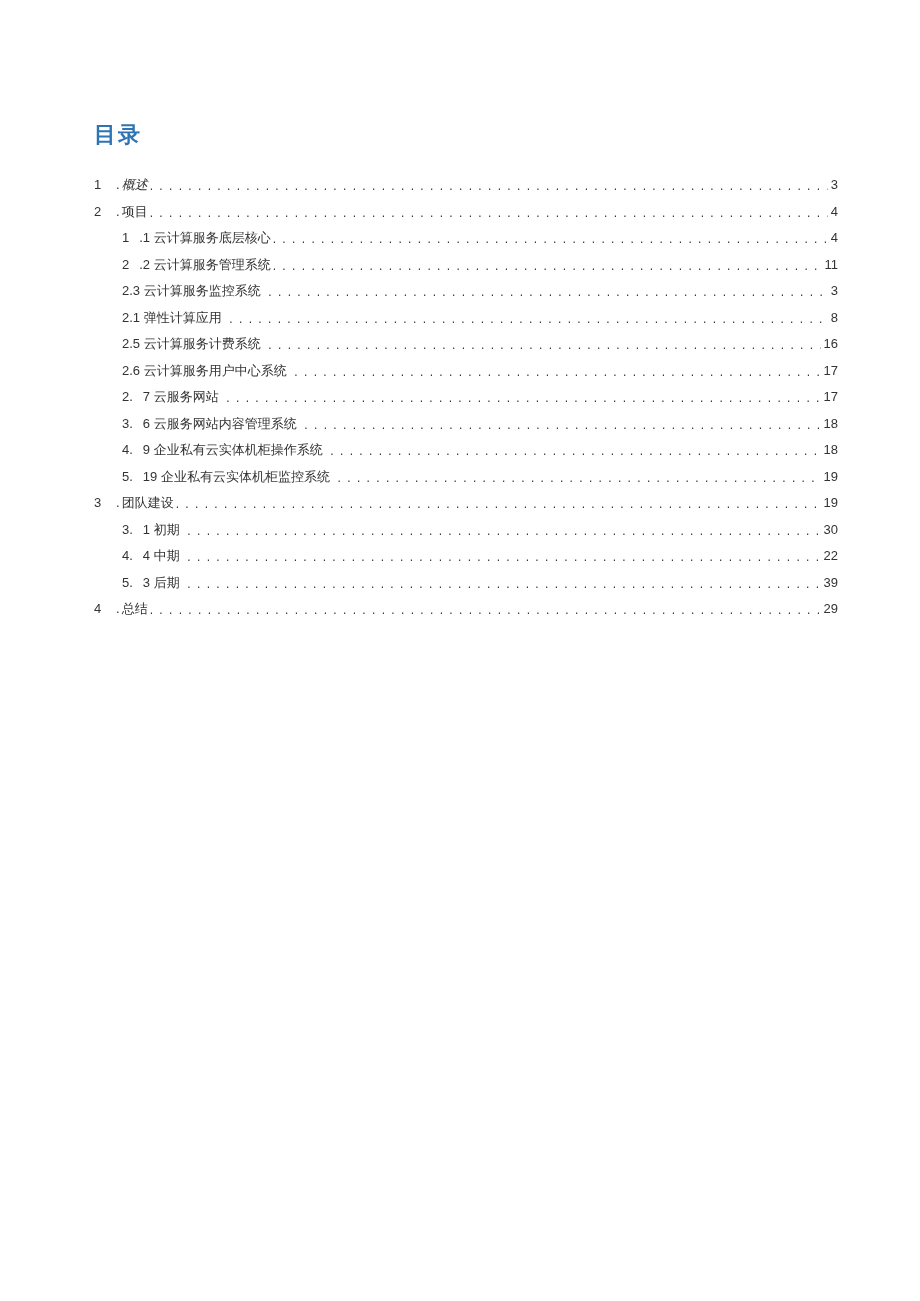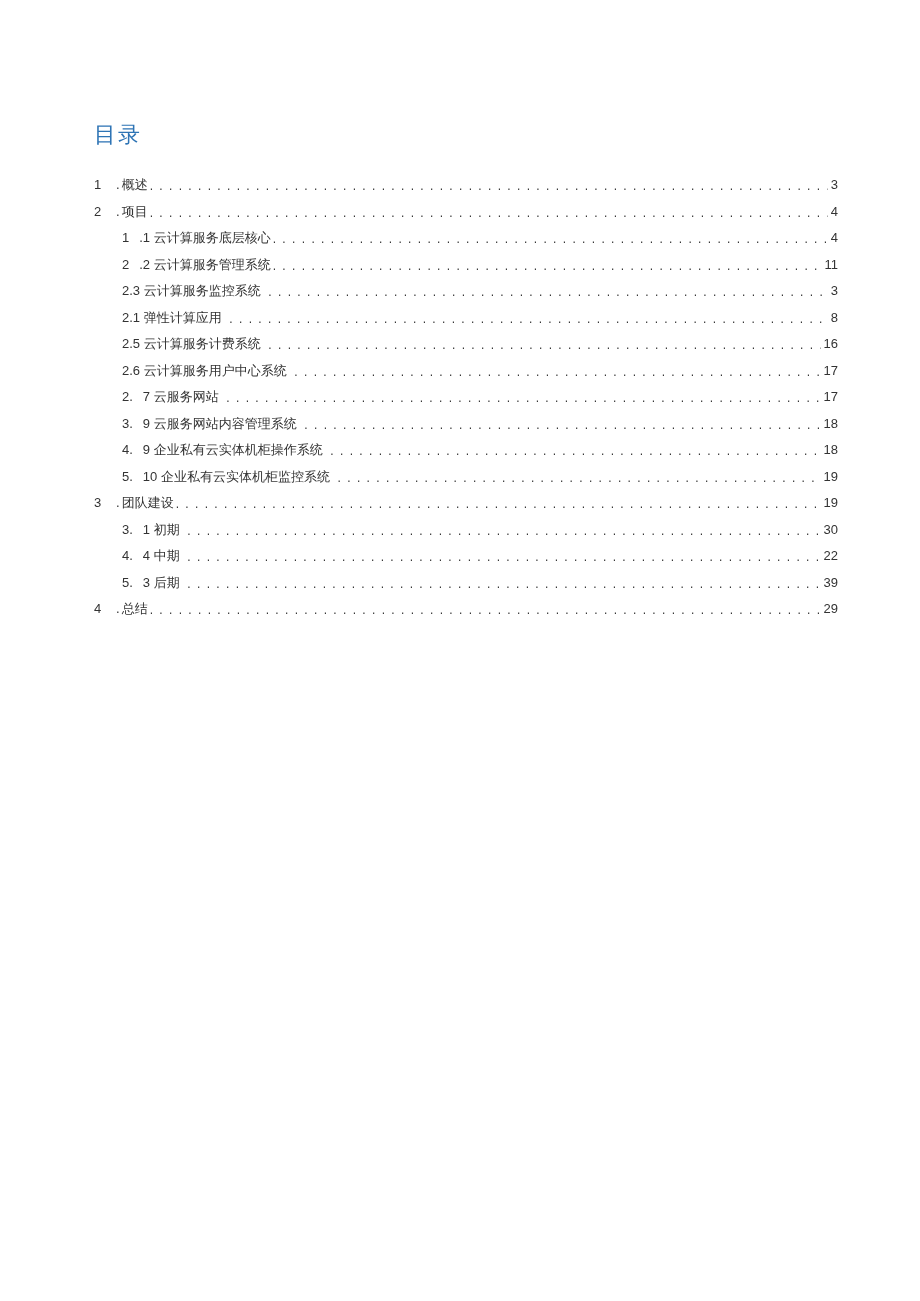--- a/index.html
+++ b/index.html
@@ -6,21 +6,21 @@
     body {
       width: 920px;
       height: 1301px;
       background: #ffffff;
       font-family: "Microsoft YaHei", "SimSun", sans-serif;
       padding: 120px 82px 0 94px;
     }
     .toc-title {
       color: #2e74b5;
       font-size: 22px;
-      font-weight: 400;
+      font-weight: 700;
       margin-bottom: 26px;
       letter-spacing: 2px;
     }
     .toc-l1 {
       display: flex;
       align-items: baseline;
       font-size: 13px;
       color: #333;
       margin-bottom: 8.5px;
       white-space: nowrap;
@@ -59,21 +59,21 @@
       position: relative;
       top: 1px;
     }
     .dots::after {
       content: ". . . . . . . . . . . . . . . . . . . . . . . . . . . . . . . . . . . . . . . . . . . . . . . . . . . . . . . . . . . . . . . . . . . . . . . . . . . . . . . . . . . . . . . . . . . . . . . . . . . . . . . . . . . . . . . . . . . . . . . . . . . . . . . . . . . . . . . . . . . . . . . . . . . . . . . . . . . . . . . . . . . . . . . . . . . . . . . . . . . . . . . . . .";
     }
     .page {
       flex-shrink: 0;
       padding-left: 3px;
     }
-    .sp { padding-right: 2px; }
+    .sp { padding-right: 2px; font-style: italic; }
   </style>
 </head>
 <body>
 
 <h1 class="toc-title">目录</h1>
 
 <div class="toc-l1">
   <span class="num-col">1</span>
   <span class="dot-sep">.</span>
   <span class="label sp">概述</span>
@@ -127,35 +127,35 @@
 </div>
 <div class="toc-l2">
   <span class="sub-num">2.</span>
   <span class="label">7 云服务网站</span>
   <span class="label">&nbsp;</span>
   <span class="dots"></span>
   <span class="page">17</span>
 </div>
 <div class="toc-l2">
   <span class="sub-num">3.</span>
-  <span class="label">9 云服务网站内容管理系统</span>
+  <span class="label">6 云服务网站内容管理系统</span>
   <span class="label">&nbsp;</span>
   <span class="dots"></span>
   <span class="page">18</span>
 </div>
 <div class="toc-l2">
   <span class="sub-num">4.</span>
   <span class="label">9 企业私有云实体机柜操作系统</span>
   <span class="label">&nbsp;</span>
   <span class="dots"></span>
   <span class="page">18</span>
 </div>
 <div class="toc-l2">
   <span class="sub-num">5.</span>
-  <span class="label">10 企业私有云实体机柜监控系统</span>
+  <span class="label">19 企业私有云实体机柜监控系统</span>
   <span class="label">&nbsp;</span>
   <span class="dots"></span>
   <span class="page">19</span>
 </div>
 
 <div class="toc-l1">
   <span class="num-col">3</span>
   <span class="dot-sep">.</span>
   <span class="label">团队建设</span>
   <span class="dots"></span>

